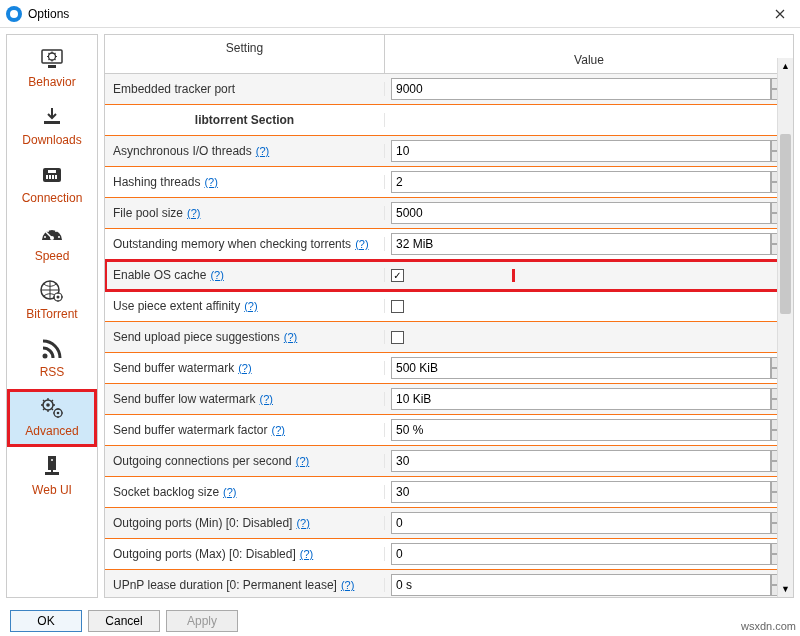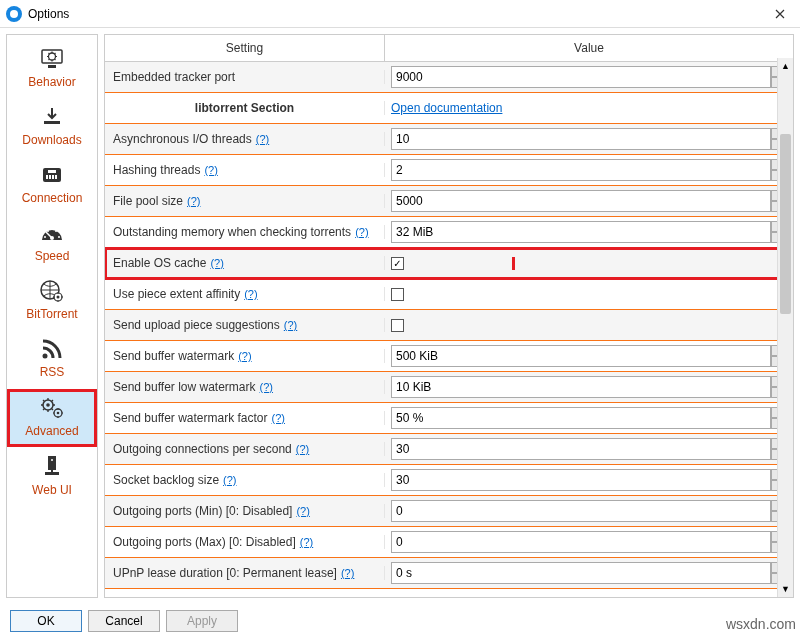--- a/index.html
+++ b/index.html
@@ -16,21 +16,21 @@
 .sideitem { display: flex; flex-direction: column; align-items: center; padding: 4px 2px 8px; cursor: pointer; }
 .sideitem .sicon { width: 28px; height: 28px; display: flex; align-items: center; justify-content: center; margin-bottom: 2px; }
 .sideitem .slabel { color: #c2410c; }
 .sideitem.selected { background: #cfe8f9; border: 1px solid #7fb9e3; }
 .highlight-red { outline: 3px solid #e51c23; outline-offset: -3px; }
 
 .content { flex: 1; border: 1px solid #ccc; display: flex; flex-direction: column; position: relative; }
 .thead { display: flex; border-bottom: 1px solid #ccc; background: #fff; }
 .thead div { text-align: center; padding: 6px 0; font-size: 12px; color: #333; }
 .thead .c1 { width: 280px; border-right: 1px solid #ccc; }
-.thead .c2 { flex: 1; }
+.thead .c2 { flex: 1; margin-top: 12px; }
 
 .rows { flex: 1; overflow: hidden; position: relative; }
 .row { display: flex; height: 31px; align-items: center; border-bottom: 1px solid #f97316; }
 .row:nth-child(odd) { background: #f5f5f5; }
 .row:nth-child(even) { background: #fff; }
 .row.section .c1 { font-weight: bold; text-align: center; justify-content: center; }
 .row .c1 { width: 280px; padding: 0 8px; display: flex; align-items: center; border-right: 1px solid #e5e5e5; color: #333; }
 .row .c2 { flex: 1; padding: 0 6px; display: flex; align-items: center; position: relative; }
 .helplink { color: #0066cc; text-decoration: underline; margin-left: 4px; font-size: 11px; cursor: pointer; }
 .doclink { color: #0066cc; text-decoration: underline; cursor: pointer; }
@@ -47,21 +47,21 @@
 .vscroll { position: absolute; right: 0; top: 23px; bottom: 0; width: 16px; background: #f0f0f0; border-left: 1px solid #ddd; display: flex; flex-direction: column; }
 .vscroll .arrow { height: 16px; display: flex; align-items: center; justify-content: center; font-size: 9px; cursor: pointer; }
 .vscroll .track { flex: 1; position: relative; }
 .vscroll .thumb { position: absolute; left: 2px; right: 2px; top: 60px; height: 180px; background: #c8c8c8; border-radius: 2px; cursor: pointer; }
 
 .footer { height: 26px; display: flex; align-items: center; padding: 0 10px 4px; gap: 6px; position: absolute; bottom: 0; right: 0; left: 0; }
 .btn { min-width: 72px; height: 22px; border: 1px solid #aaa; background: #f0f0f0; cursor: pointer; font-size: 12px; }
 .btn.primary { border: 1px solid #3c83c3; background: #f0f6fb; }
 .btn.disabled { color: #999; background: #eee; cursor: default; }
 
-.watermark { position: absolute; bottom: 4px; right: 4px; font-size: 14px; color: #666; }
+.watermark { position: absolute; bottom: 4px; right: 4px; font-size: 11px; color: #666; }
 </style>
 </head>
 <body>
 
 <div class="titlebar">
   <span class="icon"></span>
   <span class="title">Options</span>
   <div class="close">
     <svg viewBox="0 0 10 10">
         <path d="M1 1 L9 9 M9 1 L1 9" stroke="#333" stroke-width="1.2"></path>
@@ -180,23 +180,20 @@
               <input value="9000" style="">
               <div class="btns">
                 <button>▲</button>
                 <button>▼</button>
               </div>
             </div>
           </div>
         </div>
         <div class="row section">
           <div class="c1">libtorrent Section</div>
-          <div class="c2">
-            <span class="doclink">Open documentation</span>
-          </div>
         </div>
         <div class="row ">
     <div class="c1">Asynchronous I/O threads <span class="helplink">(?)</span></div>
     <div class="c2">
             <div class="spin">
               <input value="10" style="">
               <div class="btns">
                 <button>▲</button>
                 <button>▼</button>
               </div>

